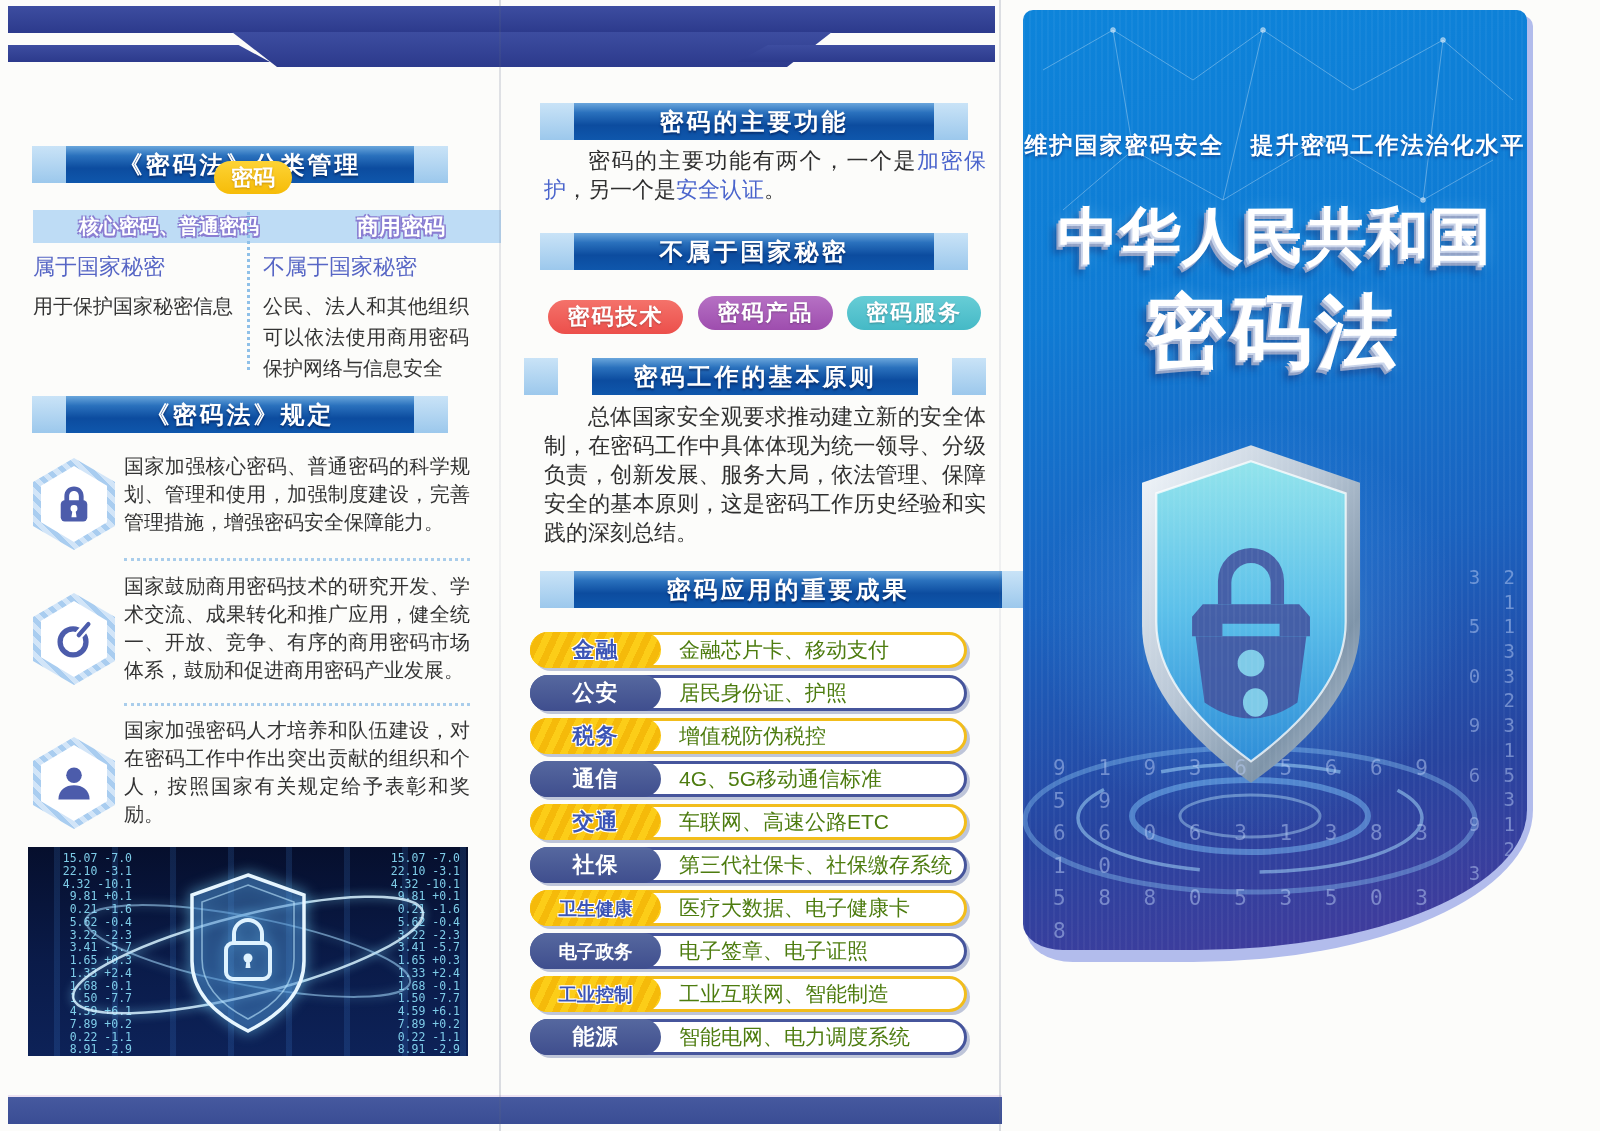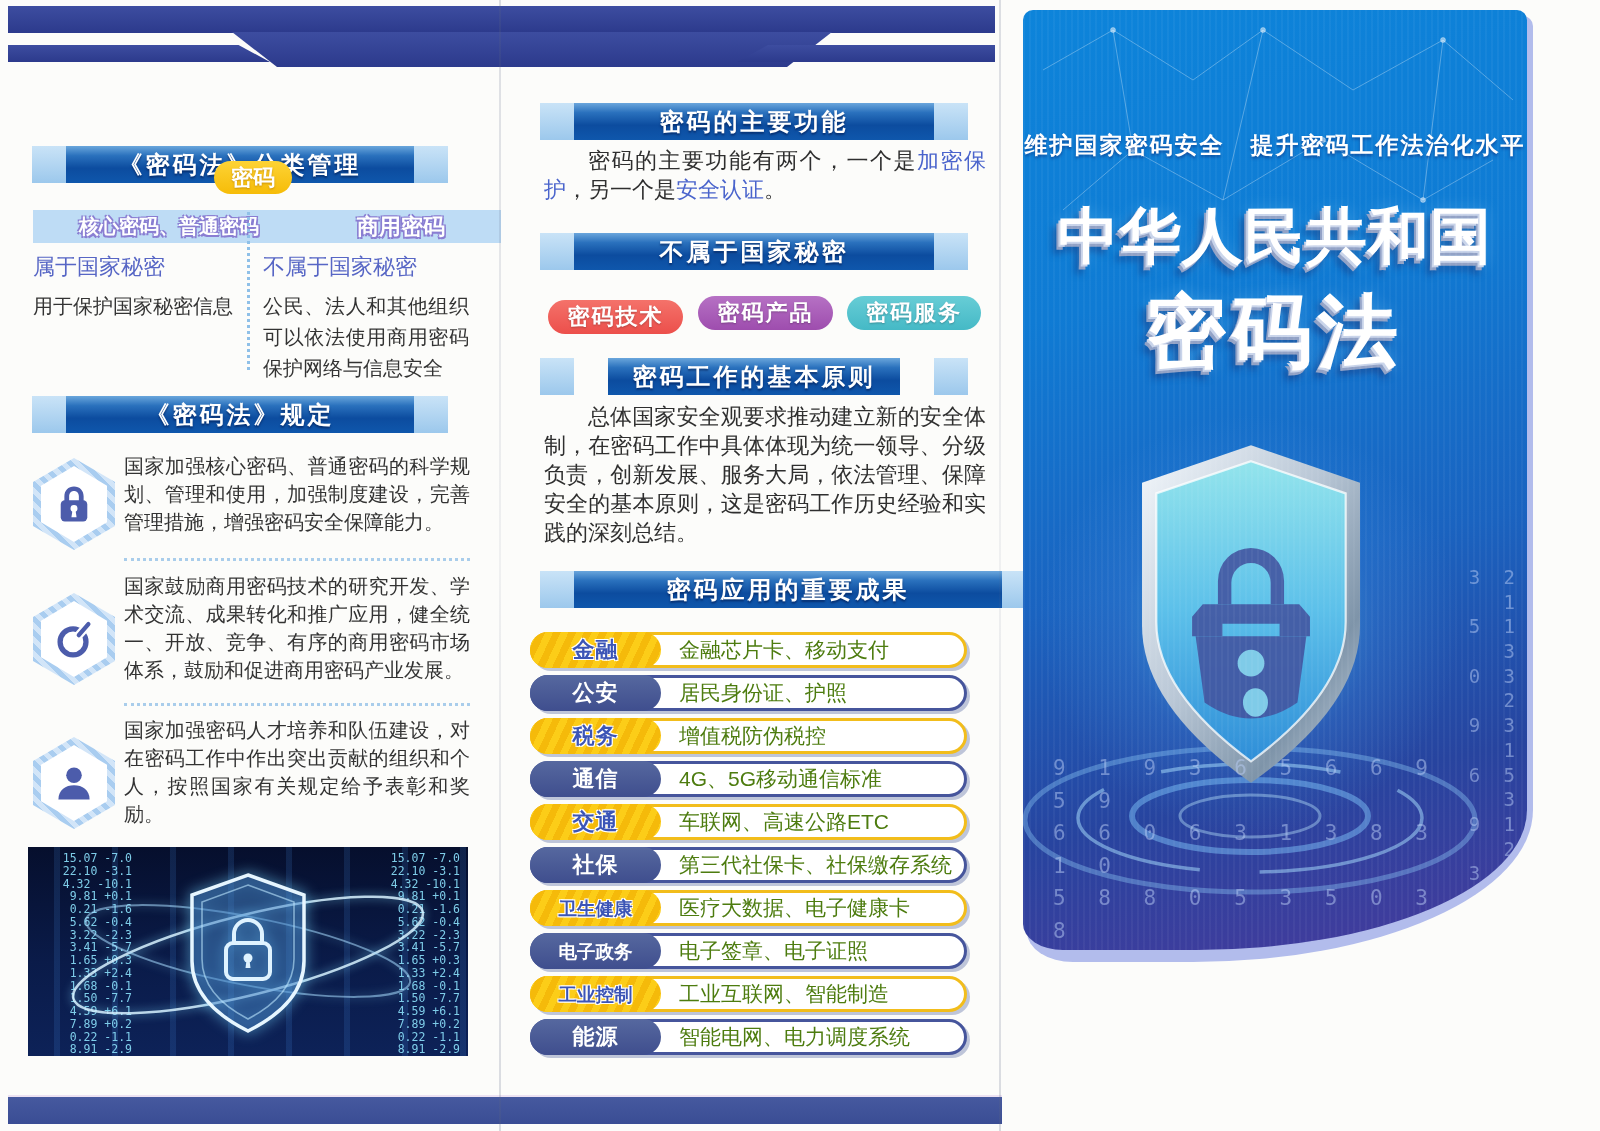--- a/index.html
+++ b/index.html
@@ -223,21 +223,21 @@
     <div class="cap"></div>
     <div class="mid"></div>
     <div class="cap"></div>
     <div class="label">不属于国家秘密</div>
   </div>
 
   <div class="abs mpill" style="left:548px;top:280px;width:135px;background:linear-gradient(180deg,#f4726a,#ec4f4b);margin-top:20px;">密码技术</div>
   <div class="abs mpill" style="left:698px;top:296px;width:135px;background:linear-gradient(180deg,#b671c4,#9e4dae);">密码产品</div>
   <div class="abs mpill" style="left:847px;top:296px;width:134px;background:linear-gradient(180deg,#67cdd6,#45b9c6);">密码服务</div>
 
-  <div class="abs banner" style="left:540px;top:358px;width:428px;gap:34px;">
+  <div class="abs banner" style="left:524px;top:358px;width:462px;gap:34px;">
     <div class="cap"></div>
     <div class="mid"></div>
     <div class="cap"></div>
     <div class="label">密码工作的基本原则</div>
   </div>
 
   <p class="abs para" style="left:544px;top:402px;width:442px;margin:0;">总体国家安全观要求推动建立新的安全体制，在密码工作中具体体现为统一领导、分级负责，创新发展、服务大局，依法管理、保障安全的基本原则，这是密码工作历史经验和实践的深刻总结。</p>
 
   <div class="abs banner" style="left:540px;top:571px;width:496px;">
     <div class="cap"></div>

